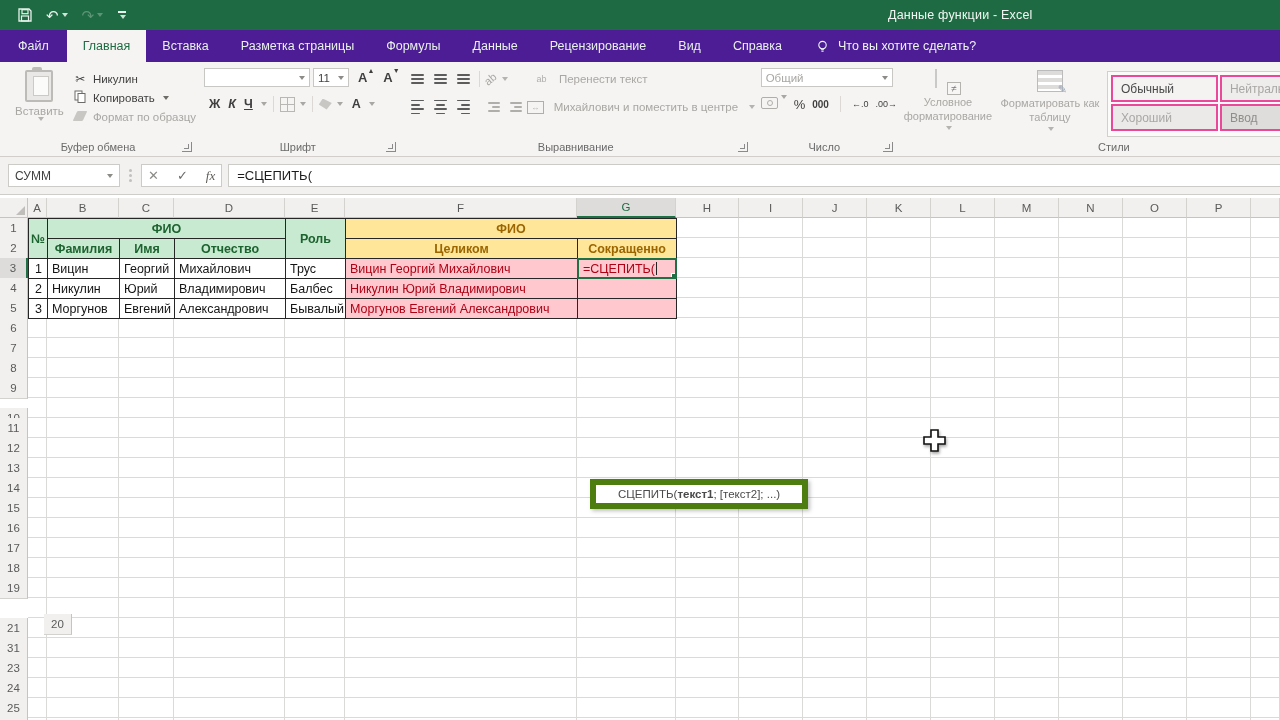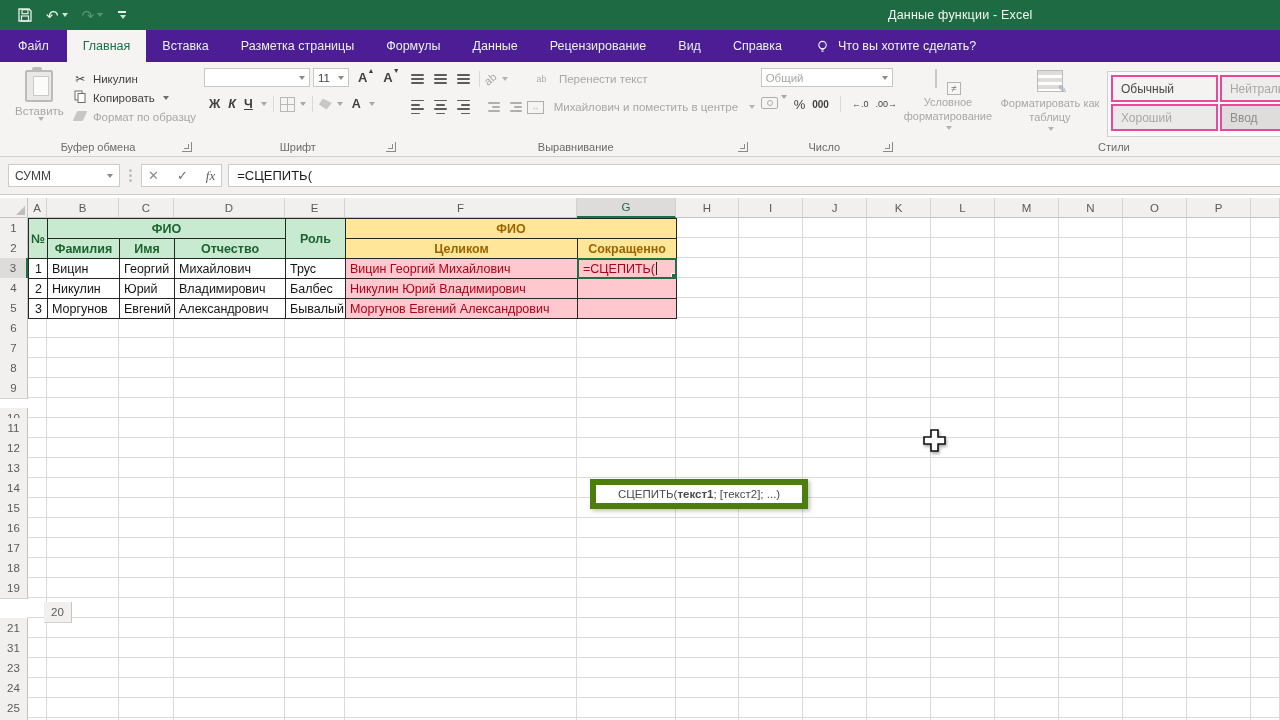--- a/index.html
+++ b/index.html
@@ -424,21 +424,21 @@
       <div class="rowh" style="top: 210px; height: 21px;">10</div>
       <div class="rowh" style="top: 220px; height: 21px;">11</div>
       <div class="rowh" style="top: 240px; height: 21px;">12</div>
       <div class="rowh" style="top: 260px; height: 21px;">13</div>
       <div class="rowh" style="top: 280px; height: 21px;">14</div>
       <div class="rowh" style="top: 300px; height: 21px;">15</div>
       <div class="rowh" style="top: 320px; height: 21px;">16</div>
       <div class="rowh" style="top: 340px; height: 21px;">17</div>
       <div class="rowh" style="top: 360px; height: 21px;">18</div>
       <div class="rowh" style="top: 380px; height: 21px;">19</div>
-      <div class="rowh" style="top: 404px; height: 21px; margin-left: 44px;">20</div>
+      <div class="rowh" style="top: 416px; height: 21px; margin-left: 44px;">20</div>
       <div class="rowh" style="top: 420px; height: 21px;">21</div>
       <div class="rowh" style="top: 440px; height: 21px;">31</div>
       <div class="rowh" style="top: 460px; height: 21px;">23</div>
       <div class="rowh" style="top: 480px; height: 21px;">24</div>
       <div class="rowh" style="top: 500px; height: 21px;">25</div>
       <div class="rowh" style="top: 520px; height: 21px;">26</div>
     </div>
   <div class="corner"></div>
   <div id="cells">
       <div class="cell h-green" style="left: 28px; top: 20px; width: 20px; height: 41px;">

